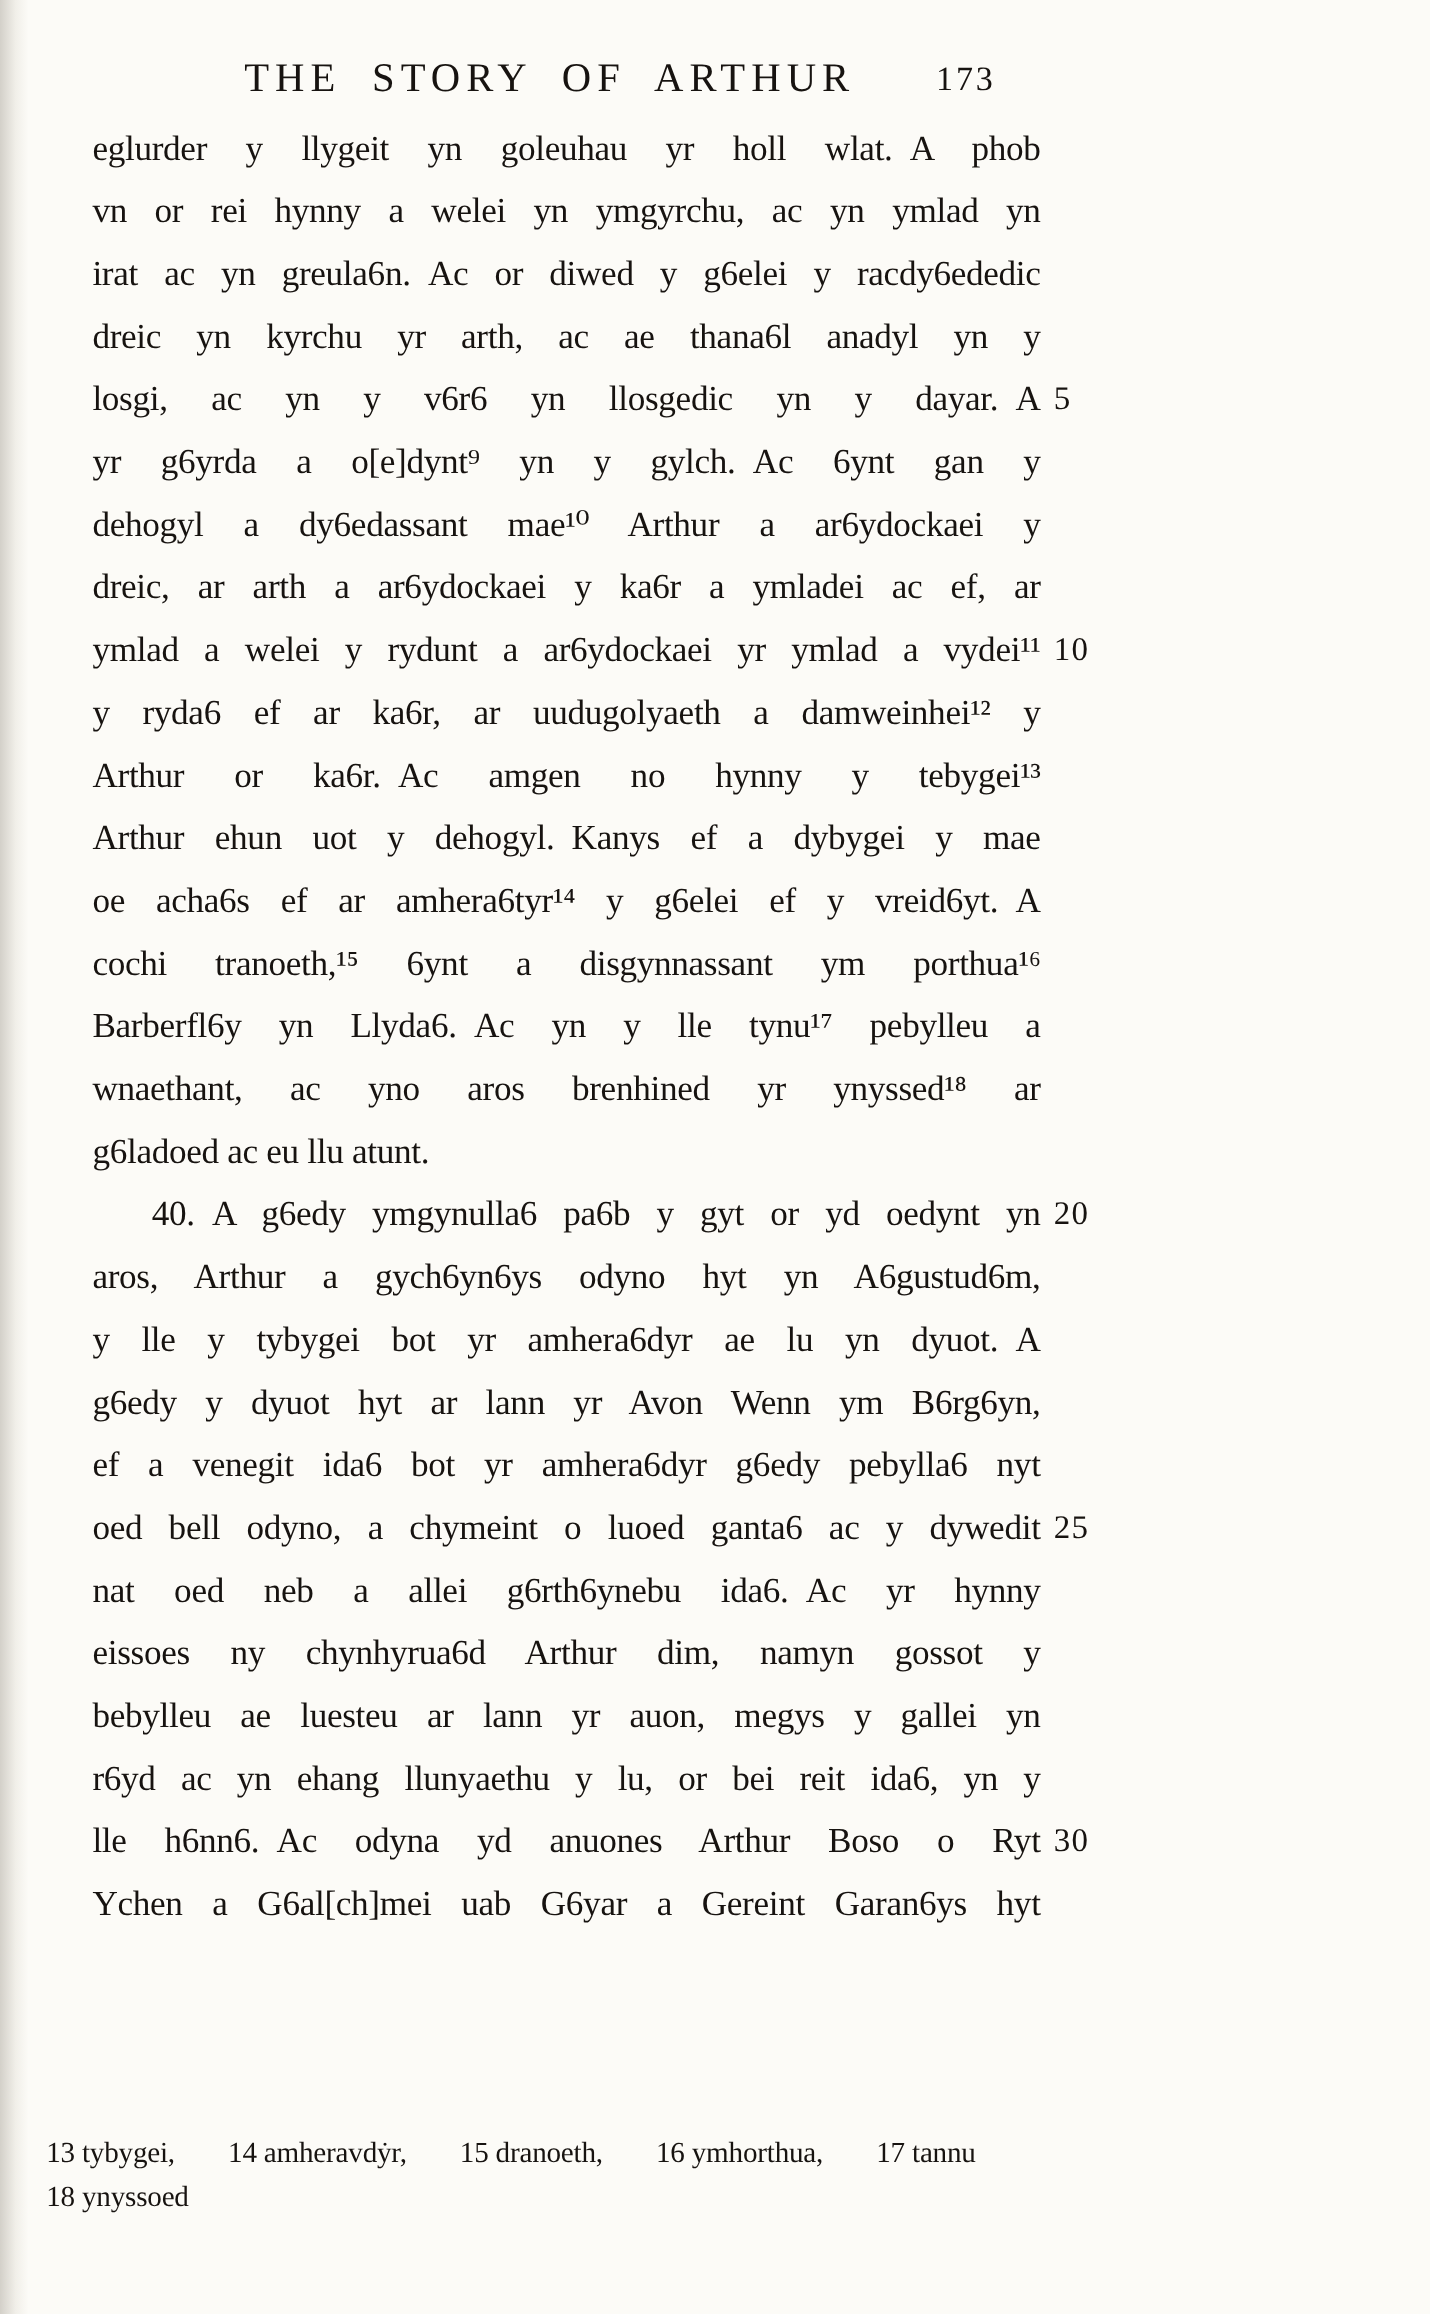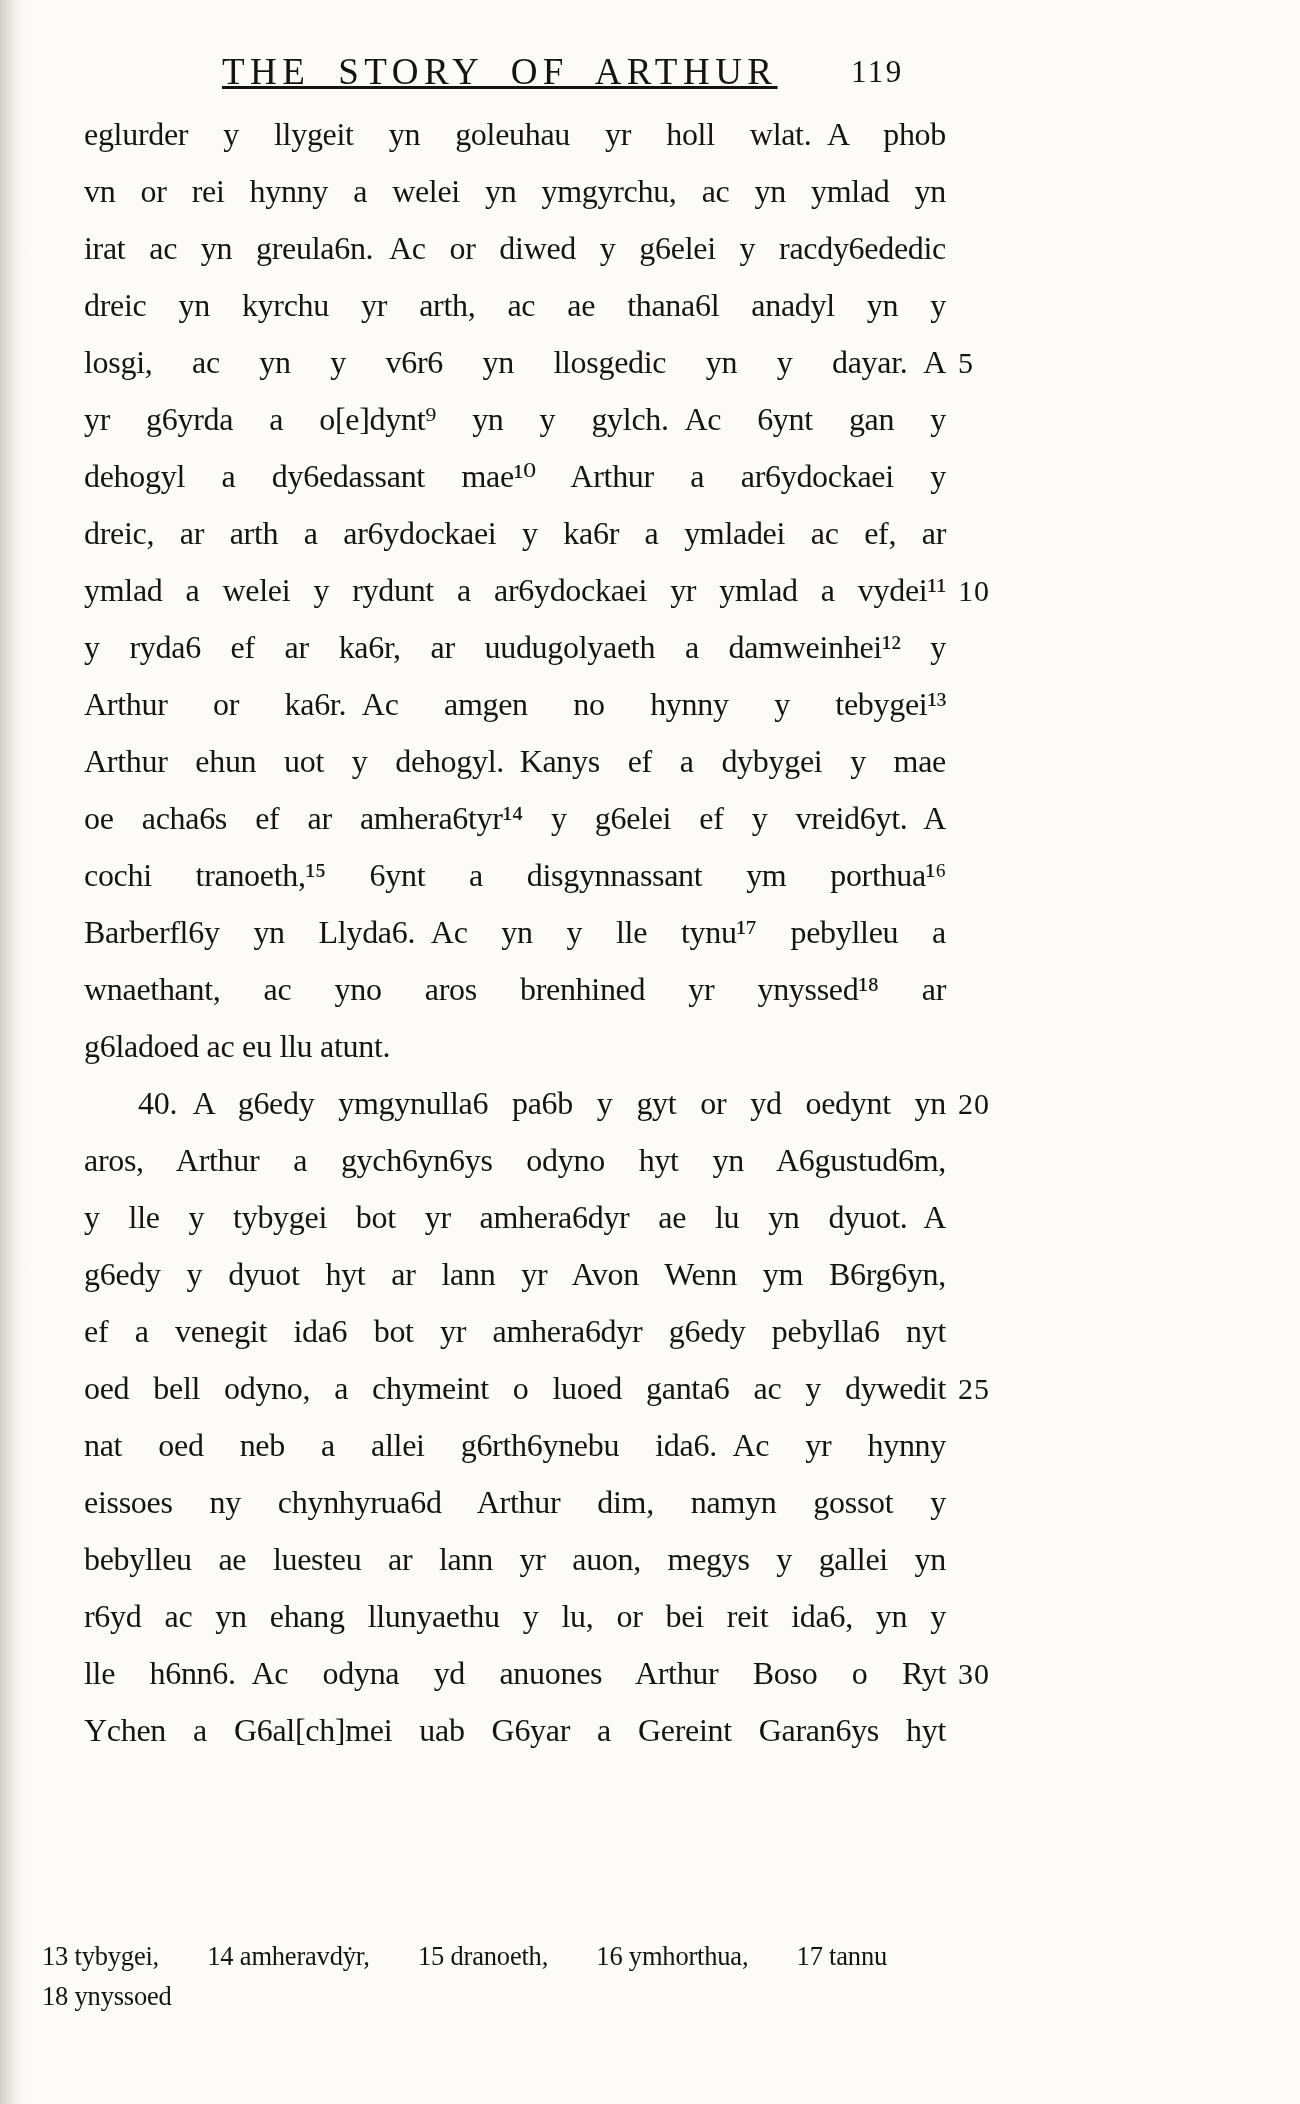--- a/index.html
+++ b/index.html
@@ -13,21 +13,21 @@
     background:#fcfbf7; color:#171310; overflow:hidden;
   }
   .scan-edge {
     position:absolute; left:0; top:0; bottom:0; width:26px;
     background:linear-gradient(90deg,#d3d0c9,#f1efe9 55%,rgba(252,251,247,0));
   }
   .hdr { position:absolute; top:50px; left:0; right:0; height:52px; }
   .hdr-title {
     position:absolute; left:222px; top:0;
     font-size:37px; letter-spacing:5.5px; word-spacing:13px;
-    color:#171310; white-space:nowrap;text-decoration:underline;
+    color:#171310; white-space:nowrap;
   }
   .hdr-page {
     position:absolute; left:851px; top:4px;
     font-size:31px; letter-spacing:2.5px;
   }
   .body-col { position:absolute; left:40px; top:106px; width:862px;margin-left:44px; }
   .bline {
     position:relative; height:57px; line-height:57px;
     font-size:32px; letter-spacing:-0.3px;
     text-align:justify; text-align-last:justify;
@@ -46,21 +46,21 @@
   .fn-entry { white-space:nowrap; }
 </style>
 </head>
 <body>
 
 <div class="page">
   <div class="scan-edge"></div>
 
   <div class="hdr">
     <span class="hdr-title">THE STORY OF ARTHUR</span>
-    <span class="hdr-page">119</span>
+    <span class="hdr-page">173</span>
   </div>
 
   <div class="body-col">
       <div class="bline"><span>eglurder y llygeit yn goleuhau yr holl wlat. A phob</span></div>
       <div class="bline"><span>vn or rei hynny a welei yn ymgyrchu, ac yn ymlad yn</span></div>
       <div class="bline"><span>irat ac yn greula6n. Ac or diwed y g6elei y racdy6ededic</span></div>
       <div class="bline"><span>dreic yn kyrchu yr arth, ac ae thana6l anadyl yn y</span></div>
       <div class="bline"><span>losgi, ac yn y v6r6 yn llosgedic yn y dayar. A</span><span class="mnum">5</span></div>
       <div class="bline"><span>yr g6yrda a o[e]dynt⁹ yn y gylch. Ac 6ynt gan y</span></div>
       <div class="bline"><span>dehogyl a dy6edassant mae¹⁰ Arthur a ar6ydockaei y</span></div>

